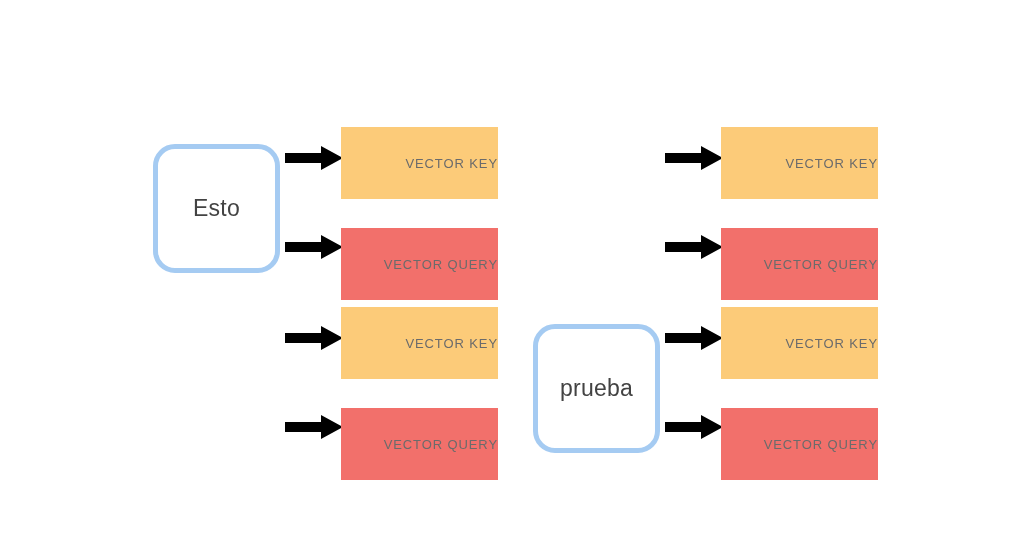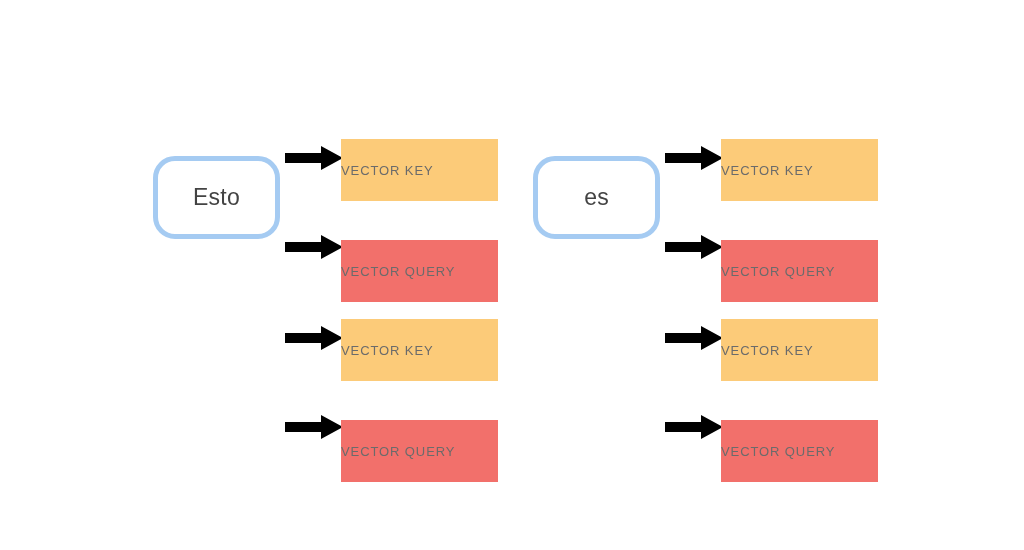--- a/index.html
+++ b/index.html
@@ -31,23 +31,23 @@
   }
   .group.col-left  { left: 140px; }
   .group.col-right { left: 520px; }
   .group.row-top    { top: 110px; }
   .group.row-bottom { top: 290px; }
 
   
   .token-box {
     position: absolute;
     left: 13px;
-    top: 46px;
+    top: 34px;
     width: 127px;
-    height: 83px;
+    height: 129px;
     box-sizing: border-box;
     background: #ffffff;
     border: 5px solid #a5cbf2;
     border-radius: 22px;
     display: flex;
     align-items: center;
     justify-content: center;
   }
   .token-label {
     font-family: "Liberation Sans", sans-serif;
@@ -57,25 +57,24 @@
     letter-spacing: 0.2px;
     line-height: 1;
     white-space: nowrap;
   }
 
   
   .vec-box {
     position: absolute;
     left: 201px;
     width: 157px;
-    height: 62px;
+    height: 72px;
     display: flex;
     align-items: center;
-    justify-content: flex-start;
-    margin-top: 12px;
+    justify-content: flex-end;
   }
   .vec-box.key   { top: 17px; }
   .vec-box.query { top: 118px; }
 
   .vec-label {
     font-family: "Liberation Sans", sans-serif;
     font-size: 13px;
     font-weight: 400;
     color: #6b6b6b;
     letter-spacing: 0.9px;
@@ -119,69 +118,69 @@
     <div class="vec-box key" style="background:#fccb79">
       <span class="vec-label">VECTOR KEY</span>
     </div>
 
     <div class="vec-box query" style="background:#f2706b">
       <span class="vec-label">VECTOR QUERY</span>
     </div>
   </div>
 
   <div class="group col-right row-top">
+
+    <div class="arrow to-key">
+      <svg width="58" height="26" viewBox="0 0 58 26" xmlns="http://www.w3.org/2000/svg">
+        <path d="M0 8 L36 8 L36 1 L58 13 L36 25 L36 18 L0 18 Z" fill="#000000"></path>
+      </svg>
+    </div>
+
+    <div class="arrow to-query">
+      <svg width="58" height="26" viewBox="0 0 58 26" xmlns="http://www.w3.org/2000/svg">
+        <path d="M0 8 L36 8 L36 1 L58 13 L36 25 L36 18 L0 18 Z" fill="#000000"></path>
+      </svg>
+    </div>
+
+    <div class="vec-box key" style="background:#fccb79">
+      <span class="vec-label">VECTOR KEY</span>
+    </div>
+
+    <div class="vec-box query" style="background:#f2706b">
+      <span class="vec-label">VECTOR QUERY</span>
+    </div>
+  </div>
+
+  <div class="group col-left row-bottom">
+
+    <div class="arrow to-key">
+      <svg width="58" height="26" viewBox="0 0 58 26" xmlns="http://www.w3.org/2000/svg">
+        <path d="M0 8 L36 8 L36 1 L58 13 L36 25 L36 18 L0 18 Z" fill="#000000"></path>
+      </svg>
+    </div>
+
+    <div class="arrow to-query">
+      <svg width="58" height="26" viewBox="0 0 58 26" xmlns="http://www.w3.org/2000/svg">
+        <path d="M0 8 L36 8 L36 1 L58 13 L36 25 L36 18 L0 18 Z" fill="#000000"></path>
+      </svg>
+    </div>
+
+    <div class="vec-box key" style="background:#fccb79">
+      <span class="vec-label">VECTOR KEY</span>
+    </div>
+
+    <div class="vec-box query" style="background:#f2706b">
+      <span class="vec-label">VECTOR QUERY</span>
+    </div>
+  </div>
+
+  <div class="group col-right row-bottom">
     <div class="token-box">
-      <span class="token-label">es</span>
-    </div>
-
-    <div class="arrow to-key">
-      <svg width="58" height="26" viewBox="0 0 58 26" xmlns="http://www.w3.org/2000/svg">
-        <path d="M0 8 L36 8 L36 1 L58 13 L36 25 L36 18 L0 18 Z" fill="#000000"></path>
-      </svg>
-    </div>
-
-    <div class="arrow to-query">
-      <svg width="58" height="26" viewBox="0 0 58 26" xmlns="http://www.w3.org/2000/svg">
-        <path d="M0 8 L36 8 L36 1 L58 13 L36 25 L36 18 L0 18 Z" fill="#000000"></path>
-      </svg>
-    </div>
-
-    <div class="vec-box key" style="background:#fccb79">
-      <span class="vec-label">VECTOR KEY</span>
-    </div>
-
-    <div class="vec-box query" style="background:#f2706b">
-      <span class="vec-label">VECTOR QUERY</span>
-    </div>
-  </div>
-
-  <div class="group col-left row-bottom">
-
-    <div class="arrow to-key">
-      <svg width="58" height="26" viewBox="0 0 58 26" xmlns="http://www.w3.org/2000/svg">
-        <path d="M0 8 L36 8 L36 1 L58 13 L36 25 L36 18 L0 18 Z" fill="#000000"></path>
-      </svg>
-    </div>
-
-    <div class="arrow to-query">
-      <svg width="58" height="26" viewBox="0 0 58 26" xmlns="http://www.w3.org/2000/svg">
-        <path d="M0 8 L36 8 L36 1 L58 13 L36 25 L36 18 L0 18 Z" fill="#000000"></path>
-      </svg>
-    </div>
-
-    <div class="vec-box key" style="background:#fccb79">
-      <span class="vec-label">VECTOR KEY</span>
-    </div>
-
-    <div class="vec-box query" style="background:#f2706b">
-      <span class="vec-label">VECTOR QUERY</span>
-    </div>
-  </div>
-
-  <div class="group col-right row-bottom">
+      <span class="token-label">prueba</span>
+    </div>
 
     <div class="arrow to-key">
       <svg width="58" height="26" viewBox="0 0 58 26" xmlns="http://www.w3.org/2000/svg">
         <path d="M0 8 L36 8 L36 1 L58 13 L36 25 L36 18 L0 18 Z" fill="#000000"></path>
       </svg>
     </div>
 
     <div class="arrow to-query">
       <svg width="58" height="26" viewBox="0 0 58 26" xmlns="http://www.w3.org/2000/svg">
         <path d="M0 8 L36 8 L36 1 L58 13 L36 25 L36 18 L0 18 Z" fill="#000000"></path>

